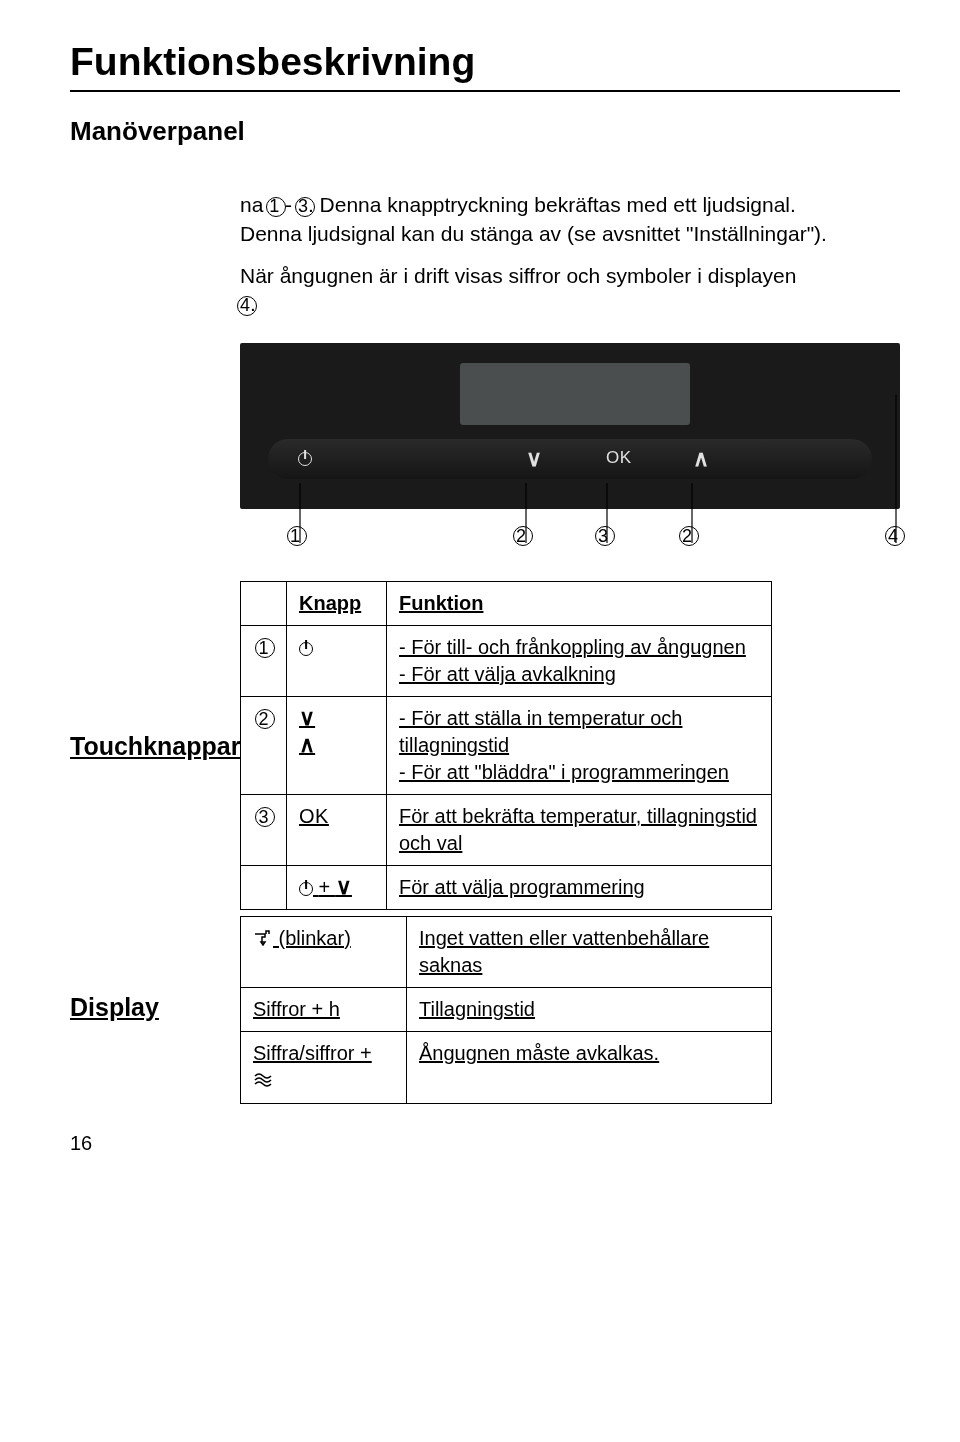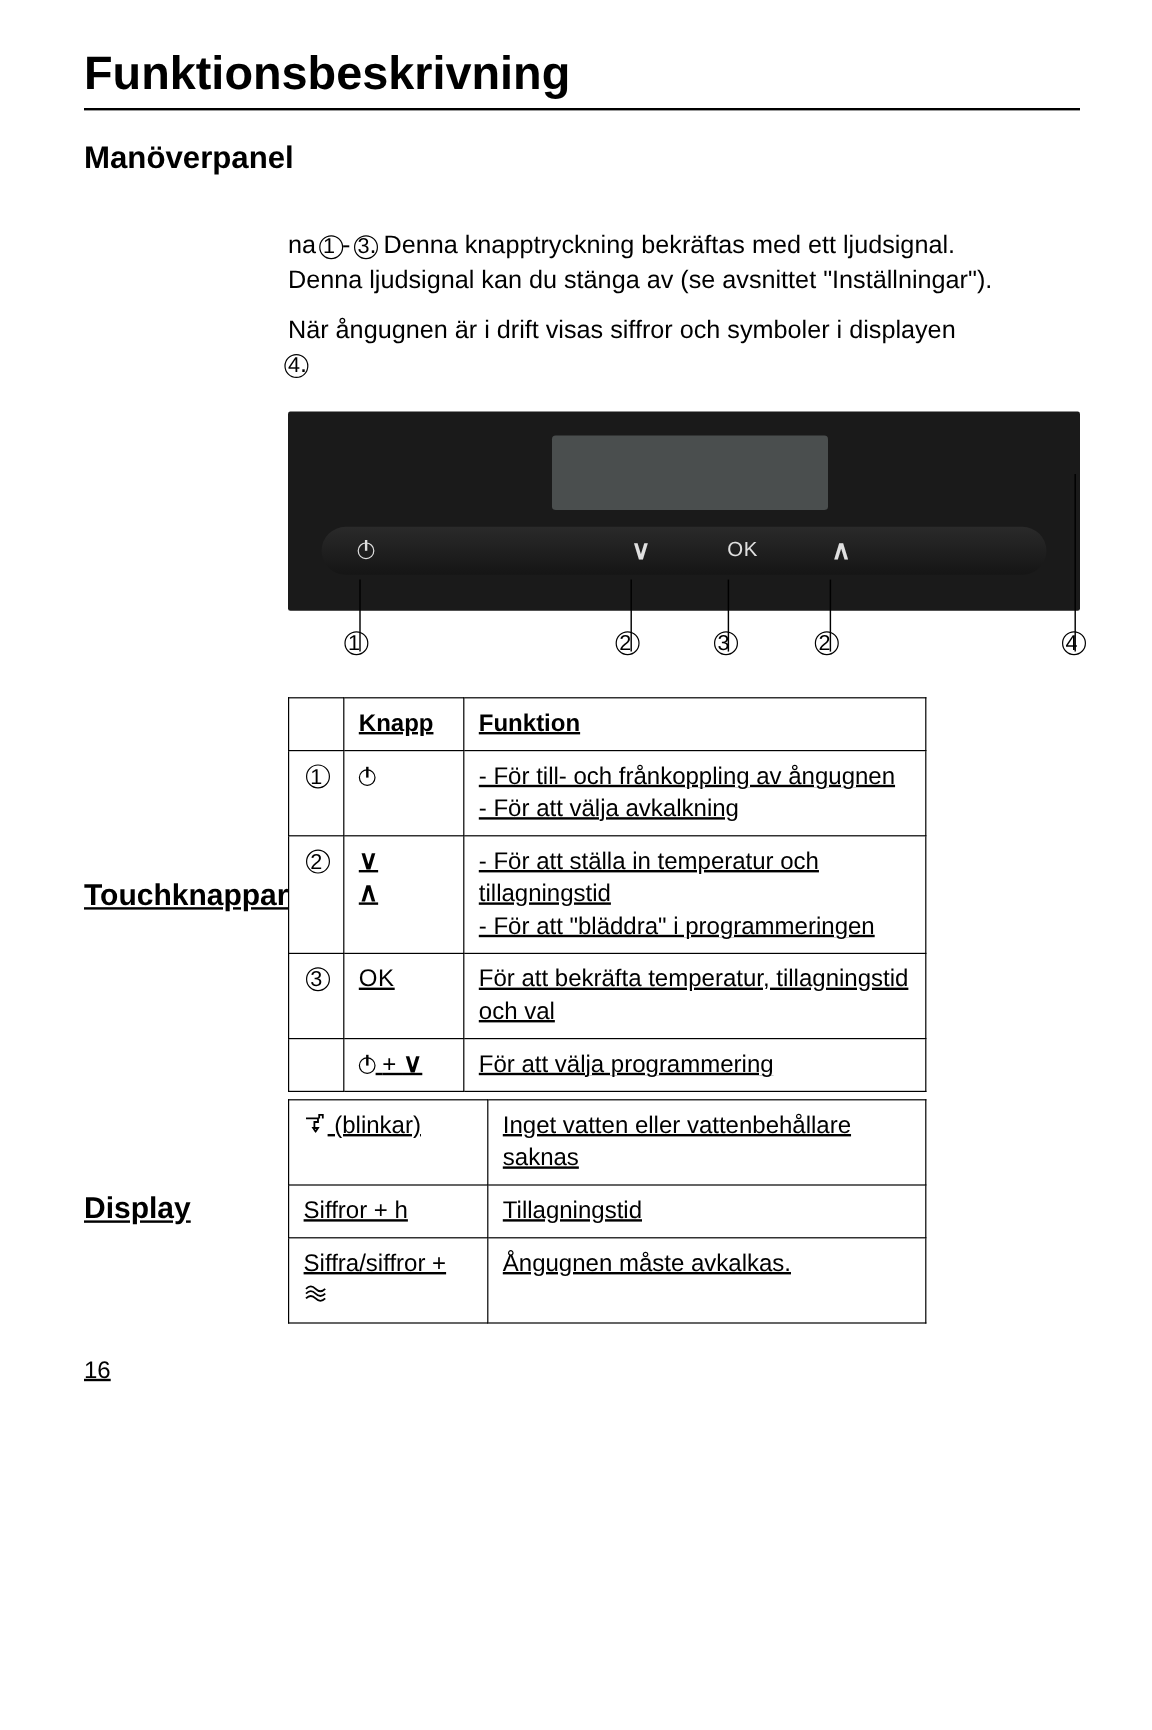--- a/index.html
+++ b/index.html
@@ -162,21 +162,20 @@
   .chev { font-size: 22px; font-weight: bold; line-height: 1; }
   .faucet {
     display:inline-block;vertical-align:middle;
   }
   .descale {
     display:inline-block;vertical-align:middle;
   }
   .page-num {
     font-size: 20px;
     margin-top: 28px;
-    text-decoration: underline;
   }
   .two-col {
     display: flex;
     align-items: center;
     gap: 0;
     text-decoration: underline;
   }
   .left-rail {
     width: 170px;
     flex-shrink: 0;

